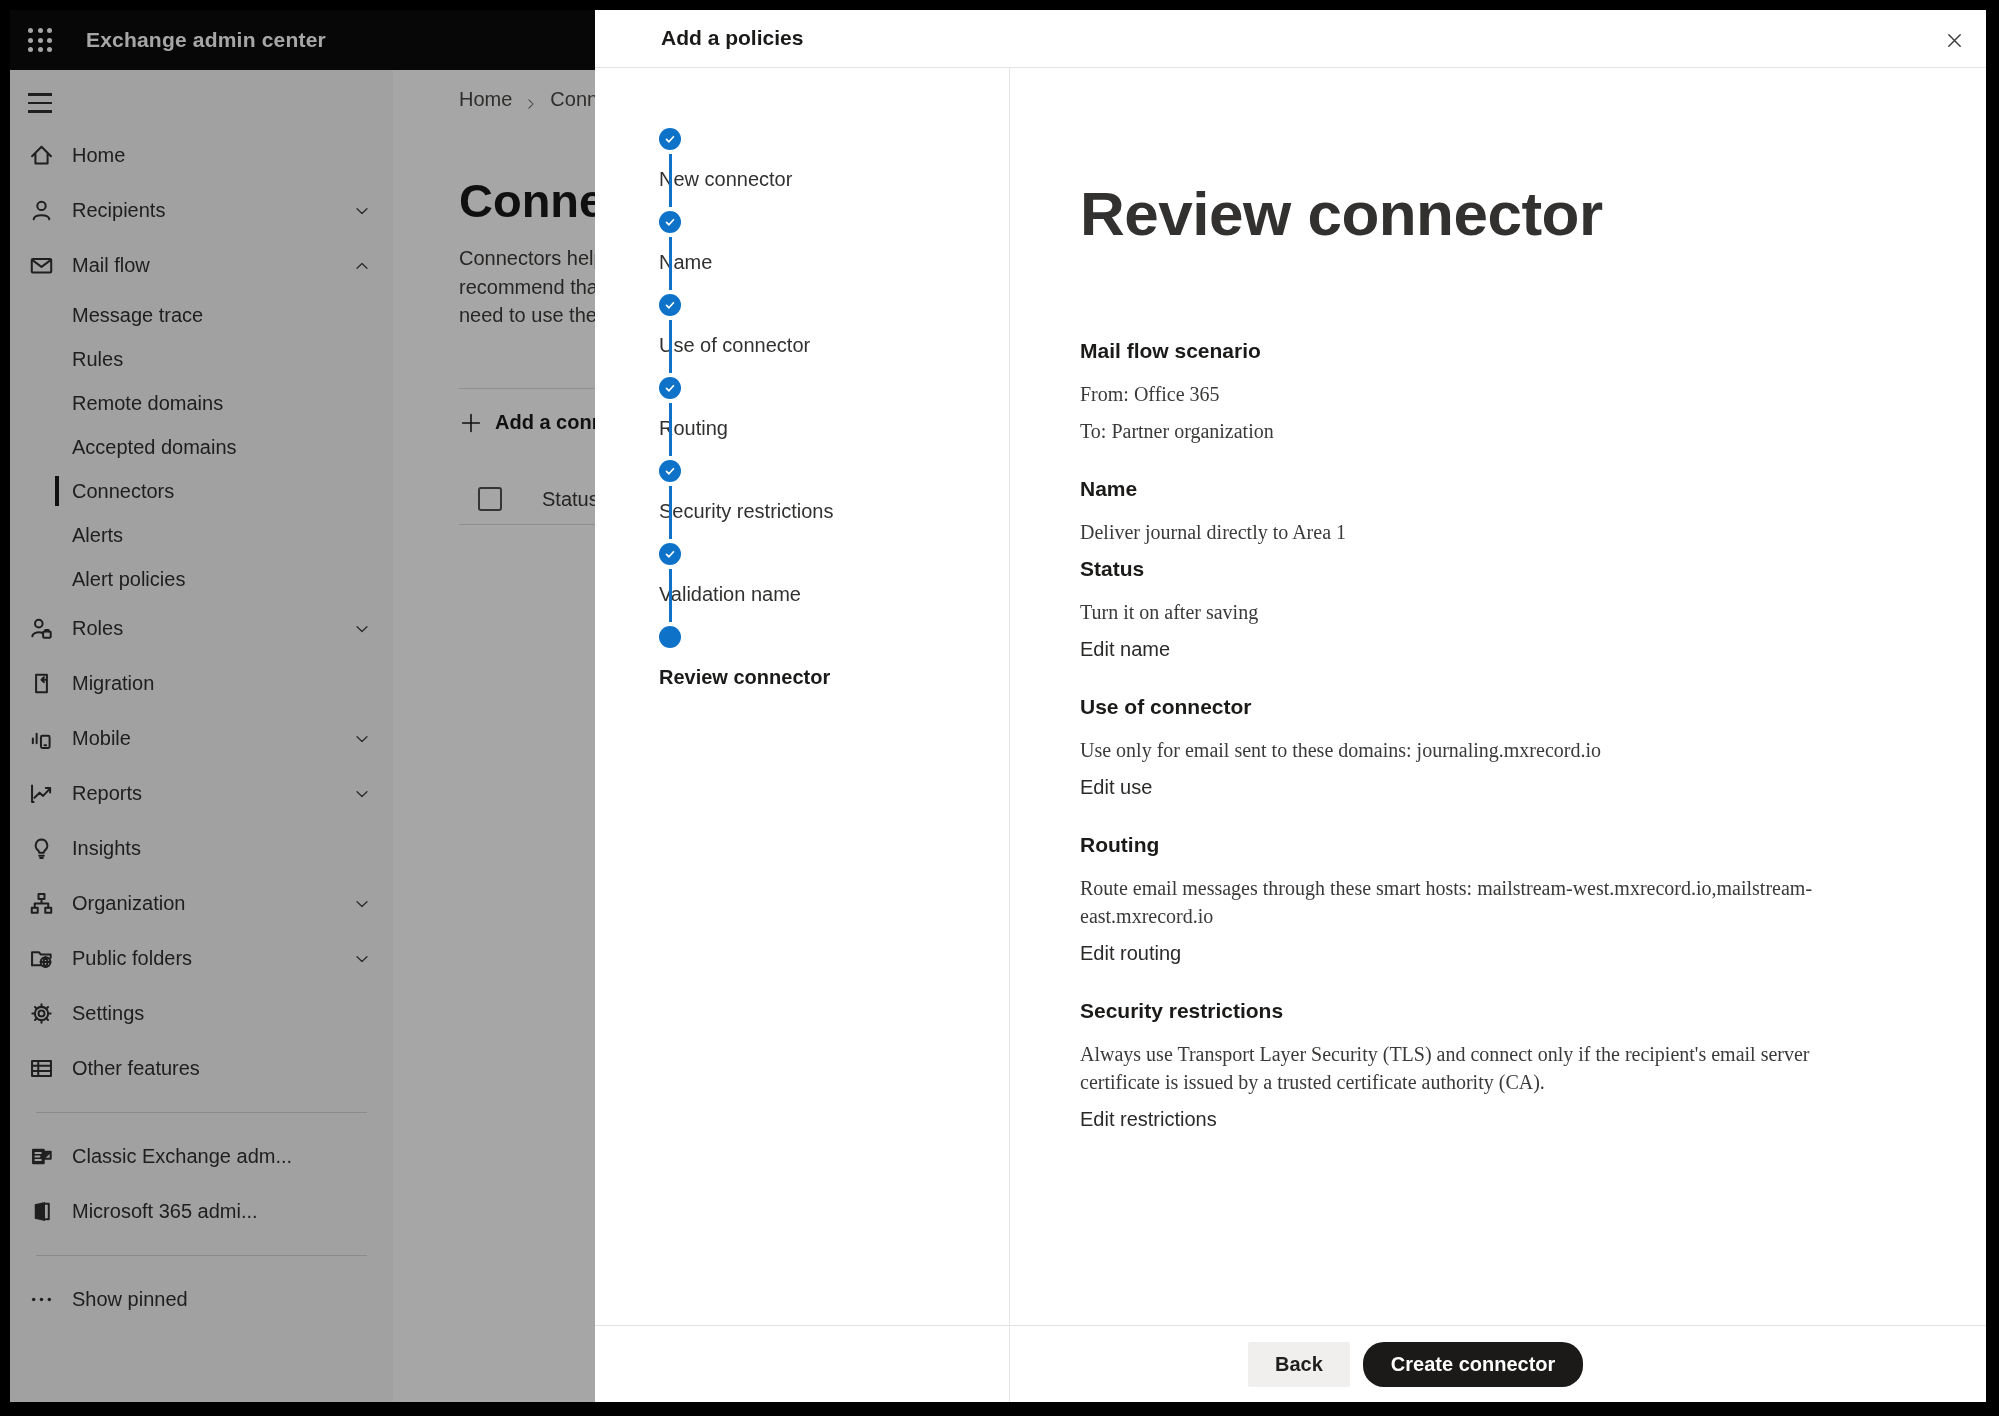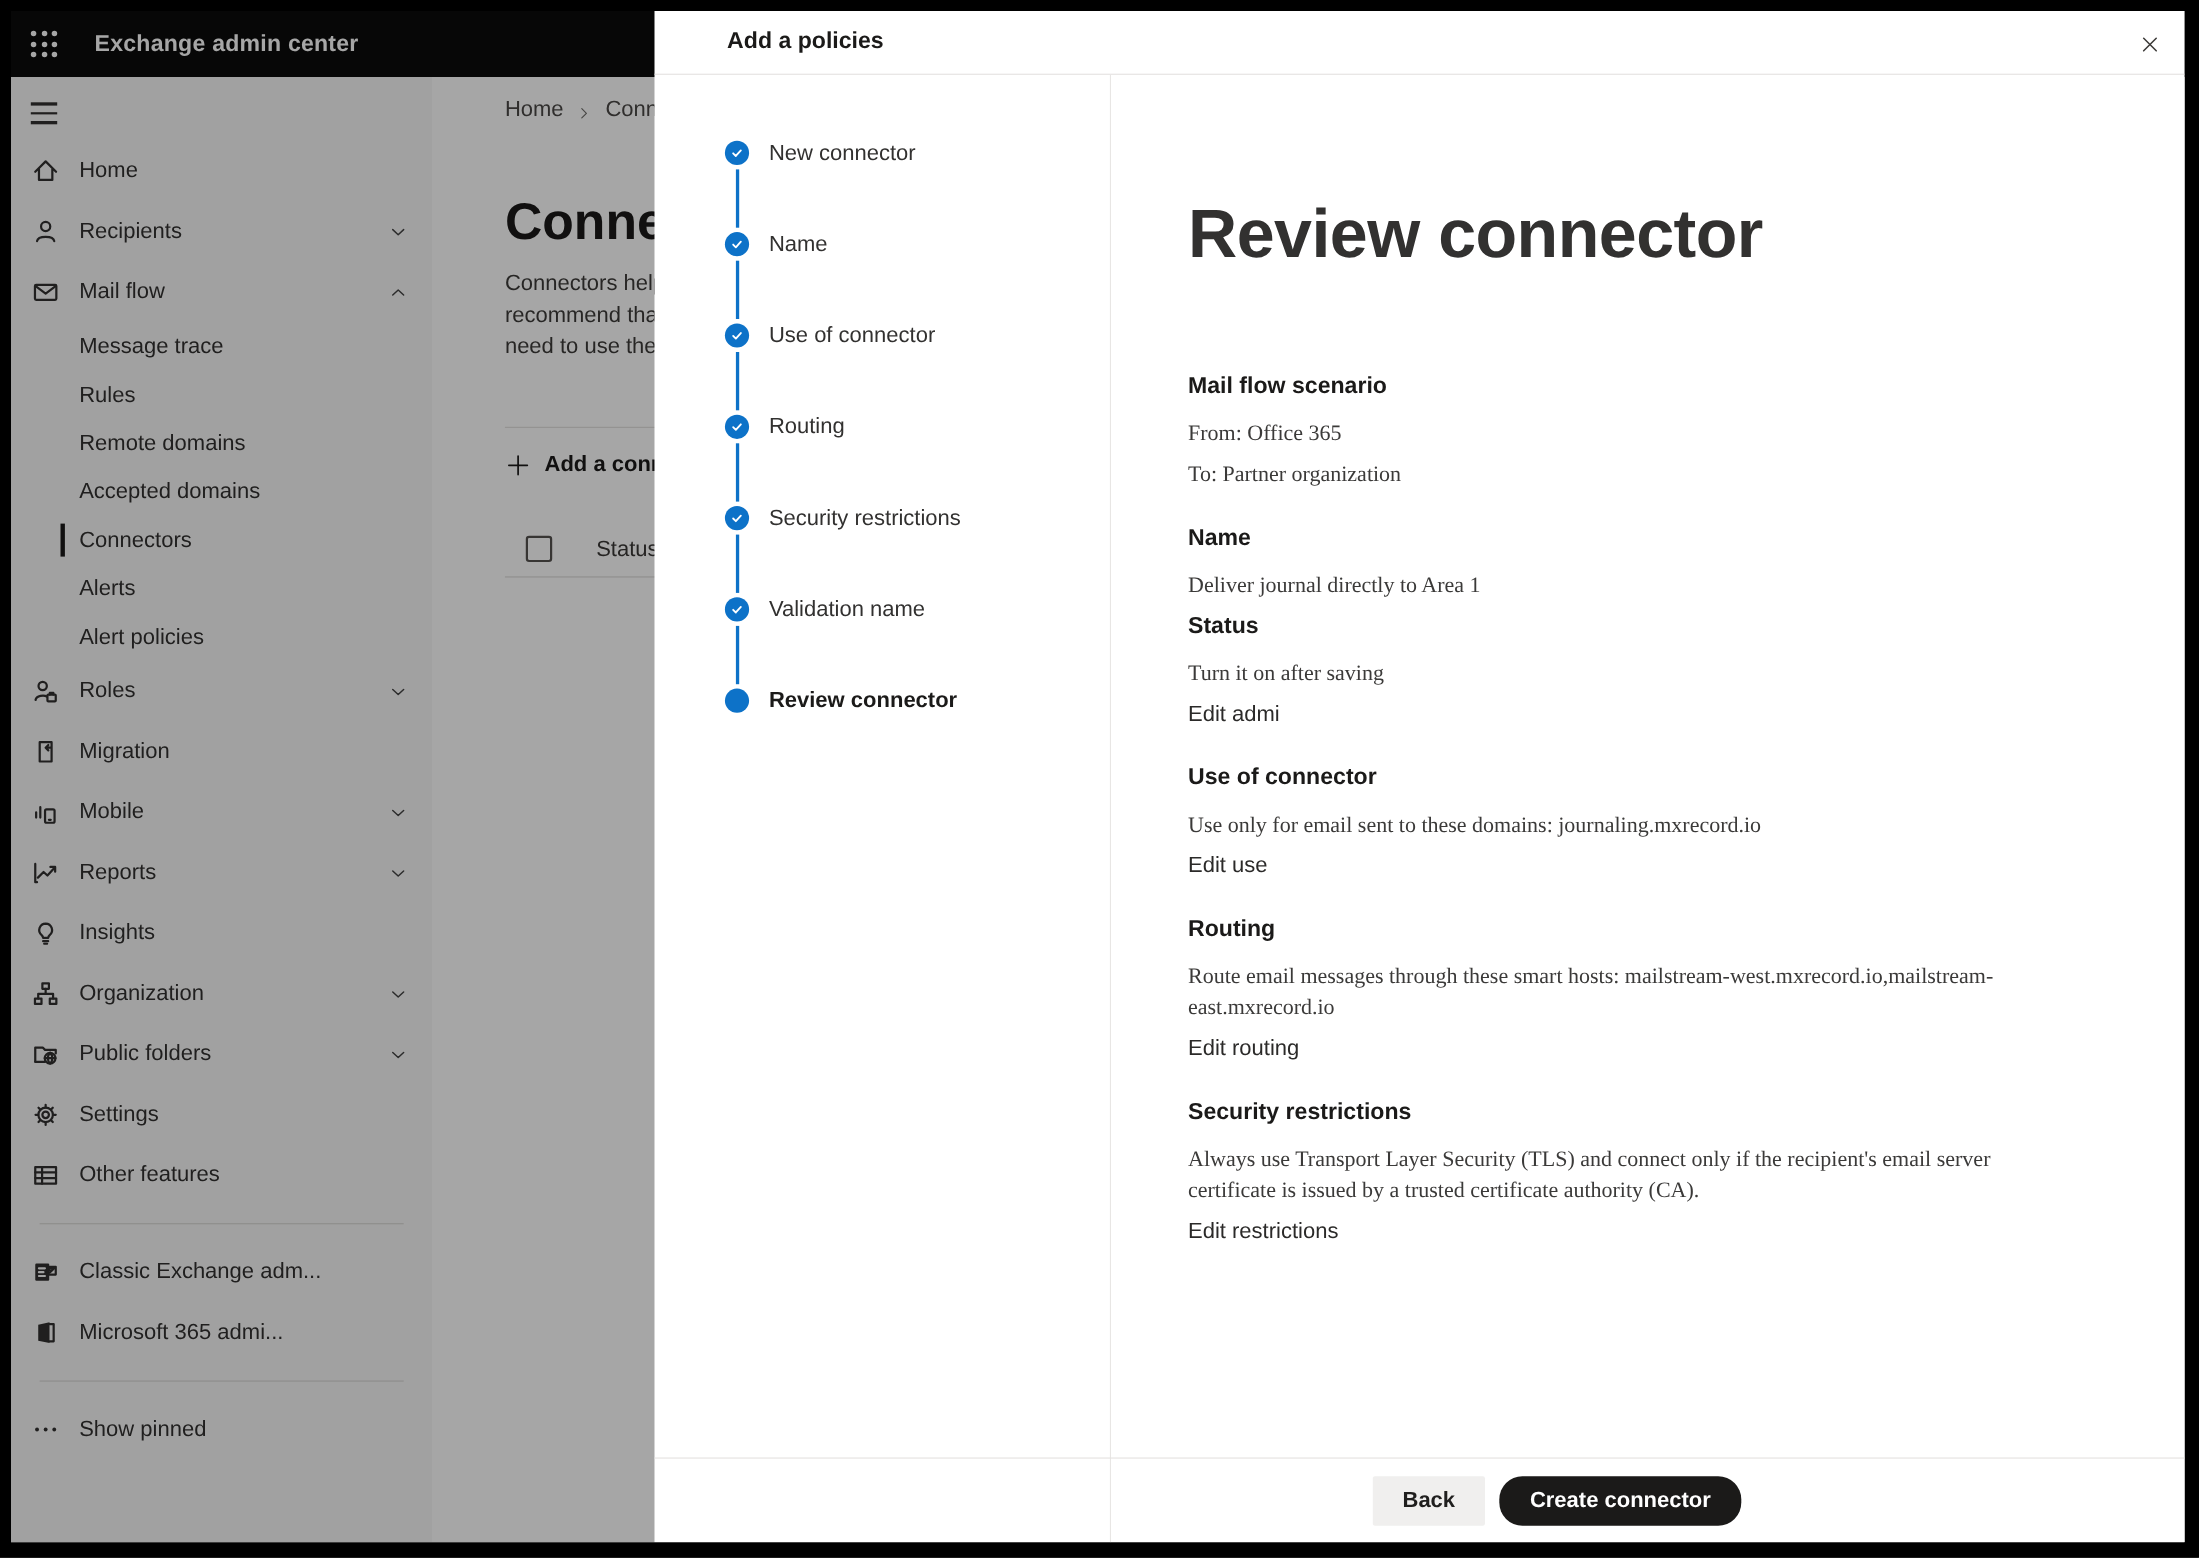--- a/index.html
+++ b/index.html
@@ -48,21 +48,21 @@
 
   
   .dialog{position:absolute;left:585px;top:0;bottom:0;right:0;background:#fff;z-index:10;}
   .dlg-header{position:absolute;left:0;top:0;right:0;height:58px;border-bottom:1px solid #e4e2e0;}
   .dlg-title{position:absolute;left:66px;top:16px;font-size:21px;font-weight:700;color:#1b1a19;}
   .dlg-close{position:absolute;right:16px;top:14px;width:32px;height:32px;display:flex;align-items:center;justify-content:center;cursor:pointer;color:#3d3b39;}
   .dlg-close svg{width:19px;height:19px;}
 
   .stepper-col{position:absolute;left:0;top:58px;bottom:0;width:415px;border-right:1px solid #e8e6e4;}
   .stepper{padding:60px 0 0 64px;}
-  .step{position:relative;display:flex;align-items:flex-start;gap:18px;height:83px;}
+  .step{position:relative;display:flex;align-items:flex-start;gap:18px;height:83px;flex-direction:column;}
   .step:last-child{height:auto;}
   .dot{position:relative;width:22px;height:22px;border-radius:50%;background:#0d72c8;flex:0 0 auto;display:flex;align-items:center;justify-content:center;}
   .dot svg{width:14px;height:14px;fill:none;stroke:#fff;stroke-width:2.4;stroke-linecap:round;stroke-linejoin:round;}
   .step:not(:last-child)::after{content:"";position:absolute;left:9.5px;top:26px;height:53px;width:3px;background:#0d72c8;}
   .step-lbl{font-size:20px;color:#323130;line-height:22px;}
   .step.current .step-lbl{font-weight:700;color:#1b1a19;}
 
   .content-col{position:absolute;left:415px;top:58px;right:0;bottom:77px;overflow:hidden;padding:110px 0 0 70px;}
   .rc-heading{font-size:62px;font-weight:700;color:#323130;margin:0 0 88px 0;letter-spacing:-.5px;}
   .rc-body{width:810px;}
@@ -371,21 +371,21 @@
             <div class="rc-section">
               <div class="rc-h">Mail flow scenario</div>
               <div class="rc-p">From: Office 365</div>
               <div class="rc-p">To: Partner organization</div>
             </div>
             <div class="rc-section">
               <div class="rc-h">Name</div>
               <div class="rc-p">Deliver journal directly to Area 1</div>
               <div class="rc-h">Status</div>
               <div class="rc-p">Turn it on after saving</div>
-              <div class="rc-edit">Edit admi</div>
+              <div class="rc-edit">Edit name</div>
             </div>
             <div class="rc-section">
               <div class="rc-h">Use of connector</div>
               <div class="rc-p">Use only for email sent to these domains: journaling.mxrecord.io</div>
               <div class="rc-edit">Edit use</div>
             </div>
             <div class="rc-section">
               <div class="rc-h">Routing</div>
               <div class="rc-p">Route email messages through these smart hosts: mailstream-west.mxrecord.io,mailstream-east.mxrecord.io</div>
               <div class="rc-edit">Edit routing</div>

